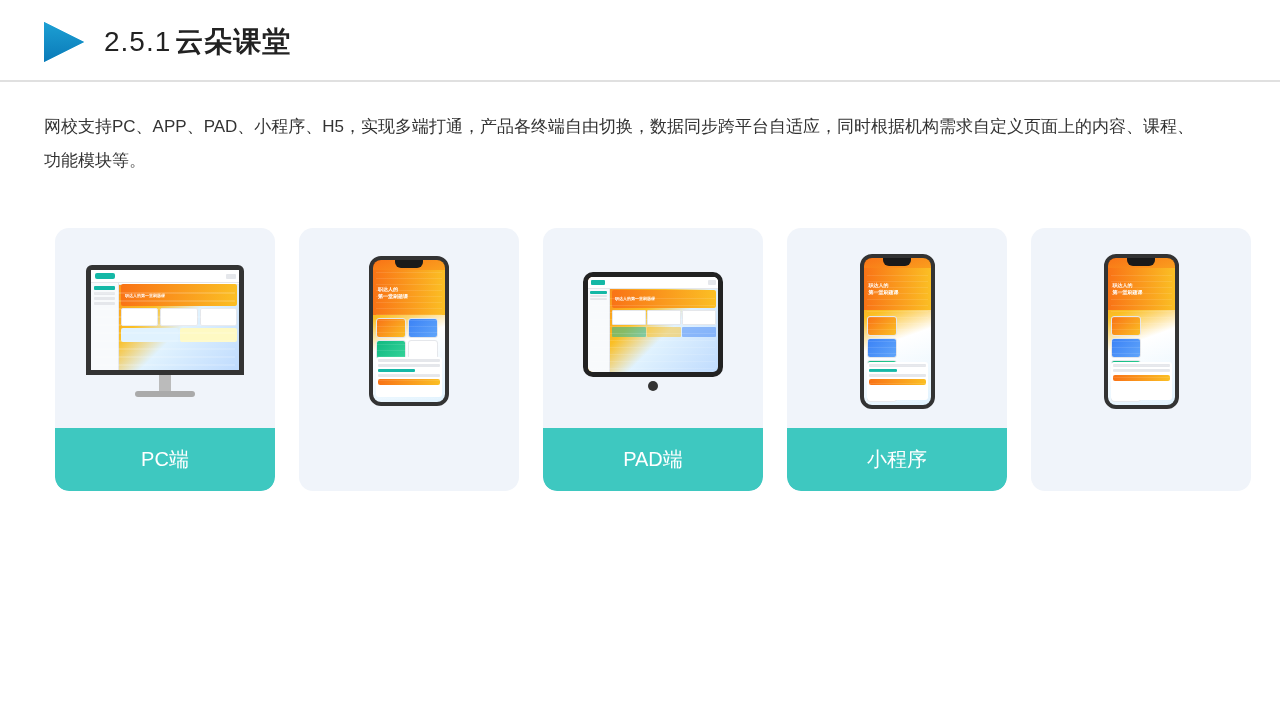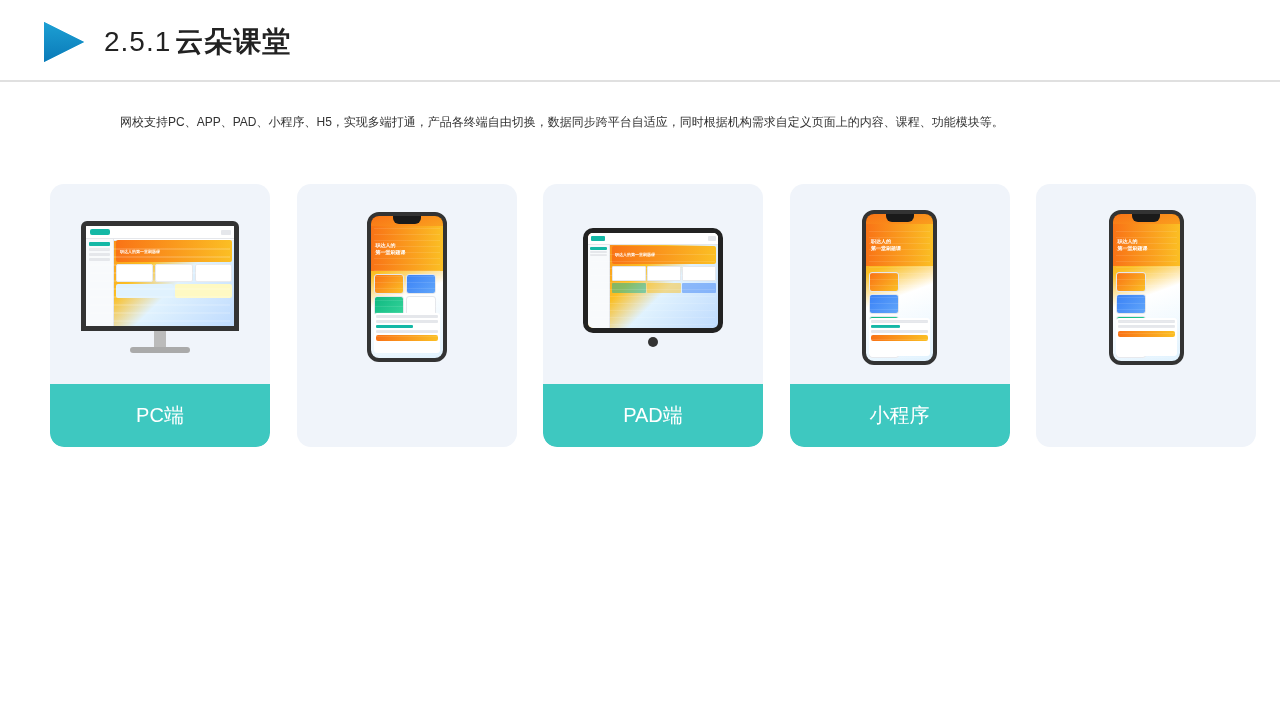--- a/index.html
+++ b/index.html
@@ -52,31 +52,31 @@
     .logo-sub {
       font-size: 10px;
       color: #555;
       margin-top: 2px;
       text-align: center;
       line-height: 1.4;
     }
 
     
     .description {
-      padding: 28px 80px 10px 120px;
-      font-size: 12px;
+      padding: 28px 80px 10px 44px;
+      font-size: 17px;
       color: #333;
       line-height: 2;
     }
 
     
     .cards-area {
       display: flex;
-      justify-content: space-between;
-      gap: 18px;
+      justify-content: center;
+      gap: 24px;
       padding: 30px 24px 0 50px;
       margin-top: 10px;
     }
 
     .card {
       background: #f0f4fa;
       border-radius: 14px;
       width: 220px;
       display: flex;
       flex-direction: column;

